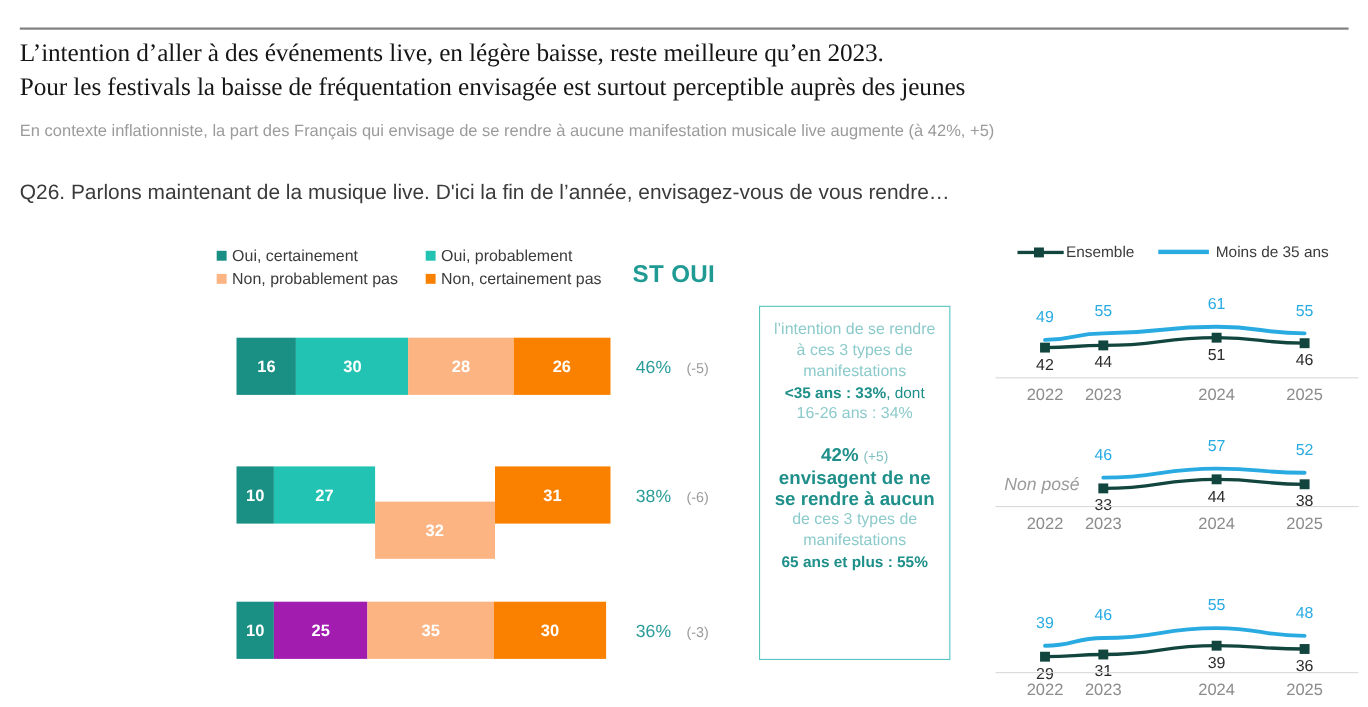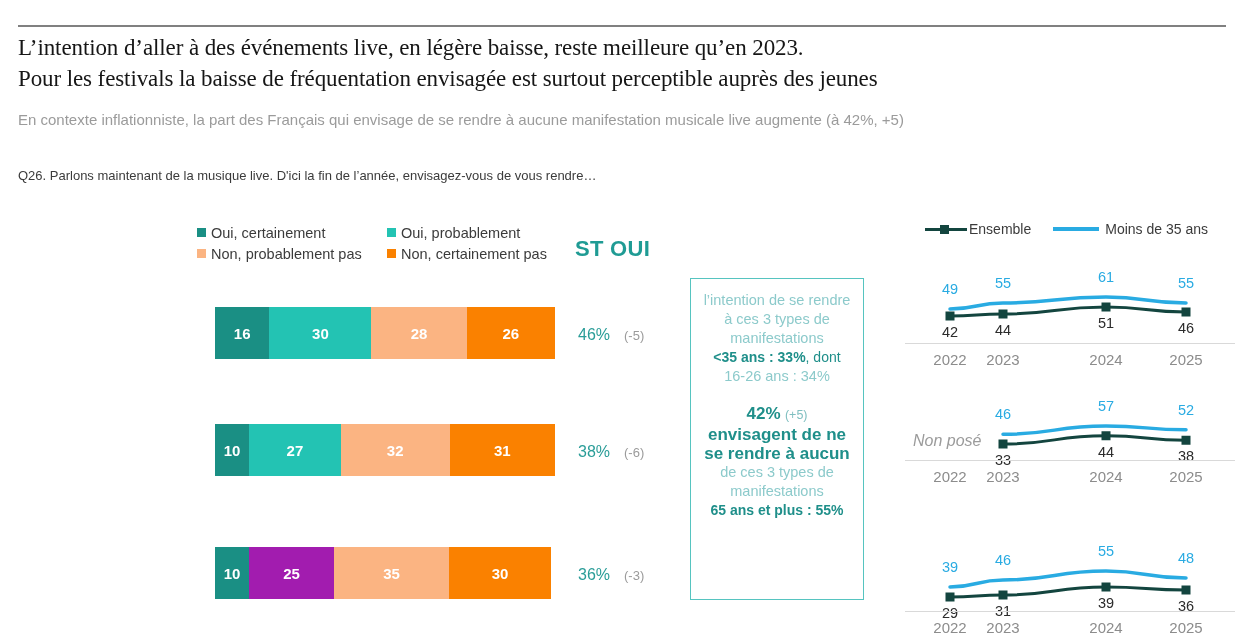--- a/index.html
+++ b/index.html
@@ -25,21 +25,21 @@
     letter-spacing:-0.1px;
   }
   .title .l2{display:block;}
   .subtitle{
     position:absolute;left:18px;top:110px;width:1215px;
     font-size:15px;color:#9b9b9b;line-height:20px;
     white-space:nowrap;
   }
   .question{
     position:absolute;left:18px;top:165px;width:1000px;
-    font-size:13px;color:#3b3b3b;line-height:21px;
+    font-size:19px;color:#3b3b3b;line-height:21px;
     white-space:nowrap;
   }
 
   
   .legend{position:absolute;left:197px;top:222px;width:370px;}
   .legend-row{display:flex;height:21px;align-items:center;}
   .legend-item{display:flex;align-items:center;font-size:14.5px;color:#3b3b3b;white-space:nowrap;}
   .legend-item.c1{width:190px;}
   .legend-item.c3{width:190px;}
   .sw{width:9px;height:9px;margin-right:5px;flex:0 0 auto;display:inline-block;}
@@ -166,21 +166,21 @@
       </div>
     <div class="bar-total">46%</div>
     <div class="bar-delta">(-5)</div>
   </div>
 
   <div class="bar-group" id="bar-1" style="top:424px">
 
     <div class="bar-wrap">
         <div class="seg" style="width: 34px; background: rgb(26, 143, 132);">10</div>
         <div class="seg" style="width: 91.8px; background: rgb(35, 195, 179);">27</div>
-        <div class="seg" style="width: 108.8px; background: rgb(251, 180, 130);">32</div>
+        <div class="seg" style="width: 108.8px; background: rgb(251, 180, 130); margin-top: 32px;">32</div>
         <div class="seg" style="width: 105.4px; background: rgb(250, 129, 0);">31</div>
       </div>
     <div class="bar-total">38%</div>
     <div class="bar-delta">(-6)</div>
   </div>
 
   <div class="bar-group" id="bar-2" style="top:547px">
 
     <div class="bar-wrap">
         <div class="seg" style="width: 34px; background: rgb(26, 143, 132);">10</div>

